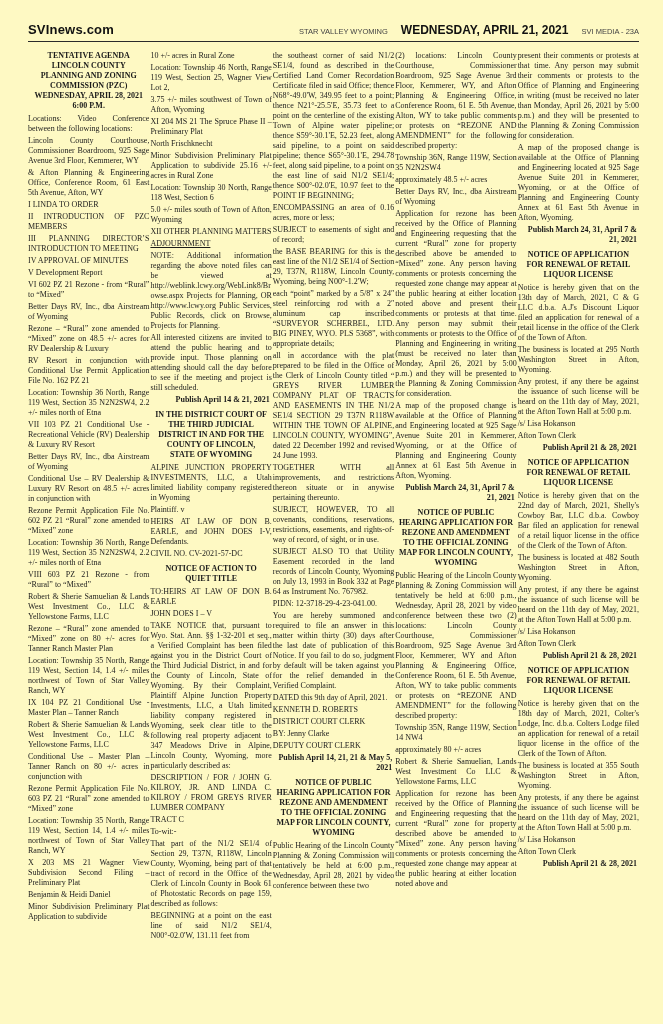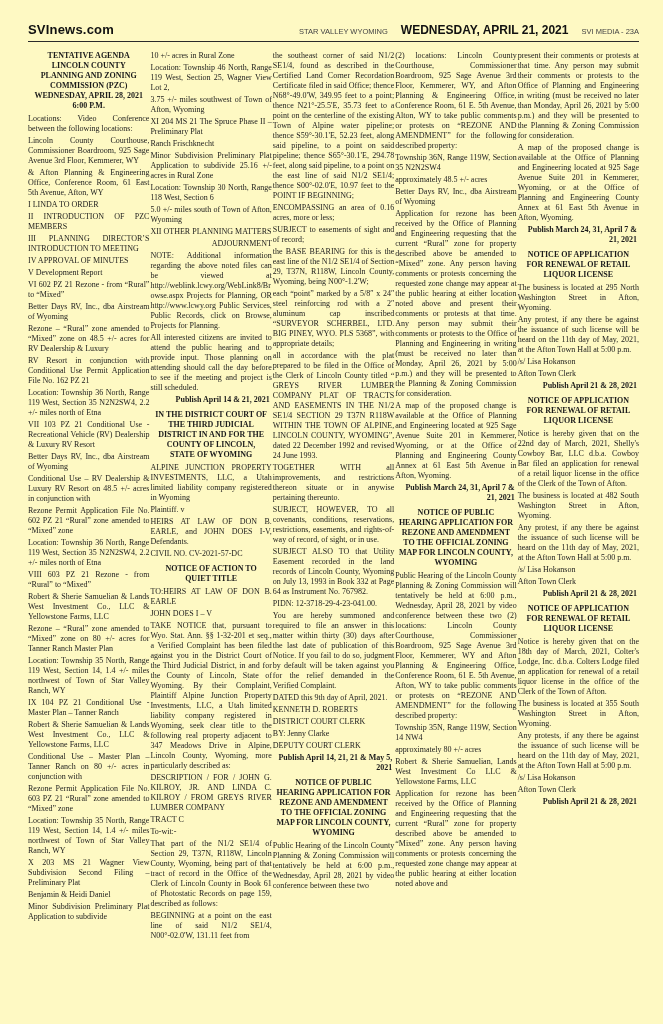--- a/index.html
+++ b/index.html
@@ -31,21 +31,21 @@
   .dateline .dl-date { font-weight:bold; color:#111; font-size:12px; }
   .cols { display:flex; gap:1px; }
   .col { flex:1 1 0; min-width:0; }
   .blk {
     font-size:8px; line-height:10px;
     text-align:justify; text-justify:inter-word;
     margin-bottom:2px;
     overflow-wrap:break-word; word-break:break-word;
   }
   .blk.h { font-weight:bold; text-align:center; margin:5px 3px 3px; }
-  .blk.c { text-align:right; }
+  .blk.c { text-align:left;text-decoration:underline; }
   .blk.pub { font-weight:bold; text-align:right; padding-right:2px; margin-bottom:4px; }
   .col > .blk:first-child { margin-top:0; }
 </style>
 </head>
 <body>
 
 <div class="page">
   <div class="hdr">
     <div class="masthead">SVInews.com</div>
     <div class="dateline">
@@ -86,21 +86,21 @@
         <p class="blk p">Location: Township 35 North, Range 119 West, Section 14, 1.4 +/- miles northwest of Town of Star Valley Ranch, WY</p>
         <p class="blk p">X 203 MS 21 Wagner View Subdivision Second Filing – Preliminary Plat</p>
         <p class="blk p">Benjamin &amp; Heidi Daniel</p>
         <p class="blk p">Minor Subdivision Preliminary Plat Application to subdivide</p>
       </div>
       <div class="col">
         <p class="blk p">10 +/- acres in Rural Zone</p>
         <p class="blk p">Location: Township 46 North, Range 119 West, Section 25, Wagner View Lot 2,</p>
         <p class="blk p">3.75 +/- miles southwest of Town of Afton, Wyoming</p>
         <p class="blk p">XI 204 MS 21 The Spruce Phase II – Preliminary Plat</p>
-        <p class="blk p">Ranch Frischknecht</p>
+        <p class="blk p">North Frischknecht</p>
         <p class="blk p">Minor Subdivision Preliminary Plat Application to subdivide 25.16 +/- acres in Rural Zone</p>
         <p class="blk p">Location: Township 30 North, Range 118 West, Section 6</p>
         <p class="blk p">5.0 +/- miles south of Town of Afton, Wyoming</p>
         <p class="blk p">XII OTHER PLANNING MATTERS</p>
         <p class="blk c">ADJOURNMENT</p>
         <p class="blk p">NOTE: Additional information regarding the above noted files can be viewed at http://weblink.lcwy.org/WebLink8/Browse.aspx Projects for Planning, OR http://www.lcwy.org Public Services, Public Records, click on Browse, Projects for Planning.</p>
         <p class="blk p">All interested citizens are invited to attend the public hearing and to provide input. Those planning on attending should call the day before to see if the meeting and project is still scheduled.</p>
         <p class="blk pub">Publish April 14 &amp; 21, 2021</p>
         <p class="blk h">IN THE DISTRICT COURT OF THE THIRD JUDICIAL DISTRICT IN AND FOR THE COUNTY OF LINCOLN, STATE OF WYOMING</p>
         <p class="blk p">ALPINE JUNCTION PROPERTY INVESTMENTS, LLC, a Utah limited liability company registered in Wyoming</p>
@@ -151,20 +151,21 @@
         <p class="blk p">Township 35N, Range 119W, Section 14 NW4</p>
         <p class="blk p">approximately 80 +/- acres</p>
         <p class="blk p">Robert &amp; Sherie Samuelian, Lands West Investment Co LLC &amp; Yellowstone Farms, LLC</p>
         <p class="blk p">Application for rezone has been received by the Office of Planning and Engineering requesting that the current “Rural” zone for property described above be amended to “Mixed” zone. Any person having comments or protests concerning the requested zone change may appear at the public hearing at either location noted above and</p>
       </div>
       <div class="col">
         <p class="blk p">present their comments or protests at that time. Any person may submit their comments or protests to the Office of Planning and Engineering in writing (must be received no later than Monday, April 26, 2021 by 5:00 p.m.) and they will be presented to the Planning &amp; Zoning Commission for consideration.</p>
         <p class="blk p">A map of the proposed change is available at the Office of Planning and Engineering located at 925 Sage Avenue Suite 201 in Kemmerer, Wyoming, or at the Office of Planning and Engineering County Annex at 61 East 5th Avenue in Afton, Wyoming.</p>
         <p class="blk pub">Publish March 24, 31, April 7 &amp; 21, 2021</p>
         <p class="blk h">NOTICE OF APPLICATION FOR RENEWAL OF RETAIL LIQUOR LICENSE</p>
+        <p class="blk p">Notice is hereby given that on the 13th day of March, 2021, C &amp; G LLC d.b.a. A.J's Discount Liquor filed an application for renewal of a retail license in the office of the Clerk of the Town of Afton.</p>
         <p class="blk p">The business is located at 295 North Washington Street in Afton, Wyoming.</p>
         <p class="blk p">Any protest, if any there be against the issuance of such license will be heard on the 11th day of May, 2021, at the Afton Town Hall at 5:00 p.m.</p>
         <p class="blk p">/s/ Lisa Hokanson</p>
         <p class="blk p">Afton Town Clerk</p>
         <p class="blk pub">Publish April 21 &amp; 28, 2021</p>
         <p class="blk h">NOTICE OF APPLICATION FOR RENEWAL OF RETAIL LIQUOR LICENSE</p>
         <p class="blk p">Notice is hereby given that on the 22nd day of March, 2021, Shelly's Cowboy Bar, LLC d.b.a. Cowboy Bar filed an application for renewal of a retail liquor license in the office of the Clerk of the Town of Afton.</p>
         <p class="blk p">The business is located at 482 South Washington Street in Afton, Wyoming.</p>
         <p class="blk p">Any protest, if any there be against the issuance of such license will be heard on the 11th day of May, 2021, at the Afton Town Hall at 5:00 p.m.</p>
         <p class="blk p">/s/ Lisa Hokanson</p>

